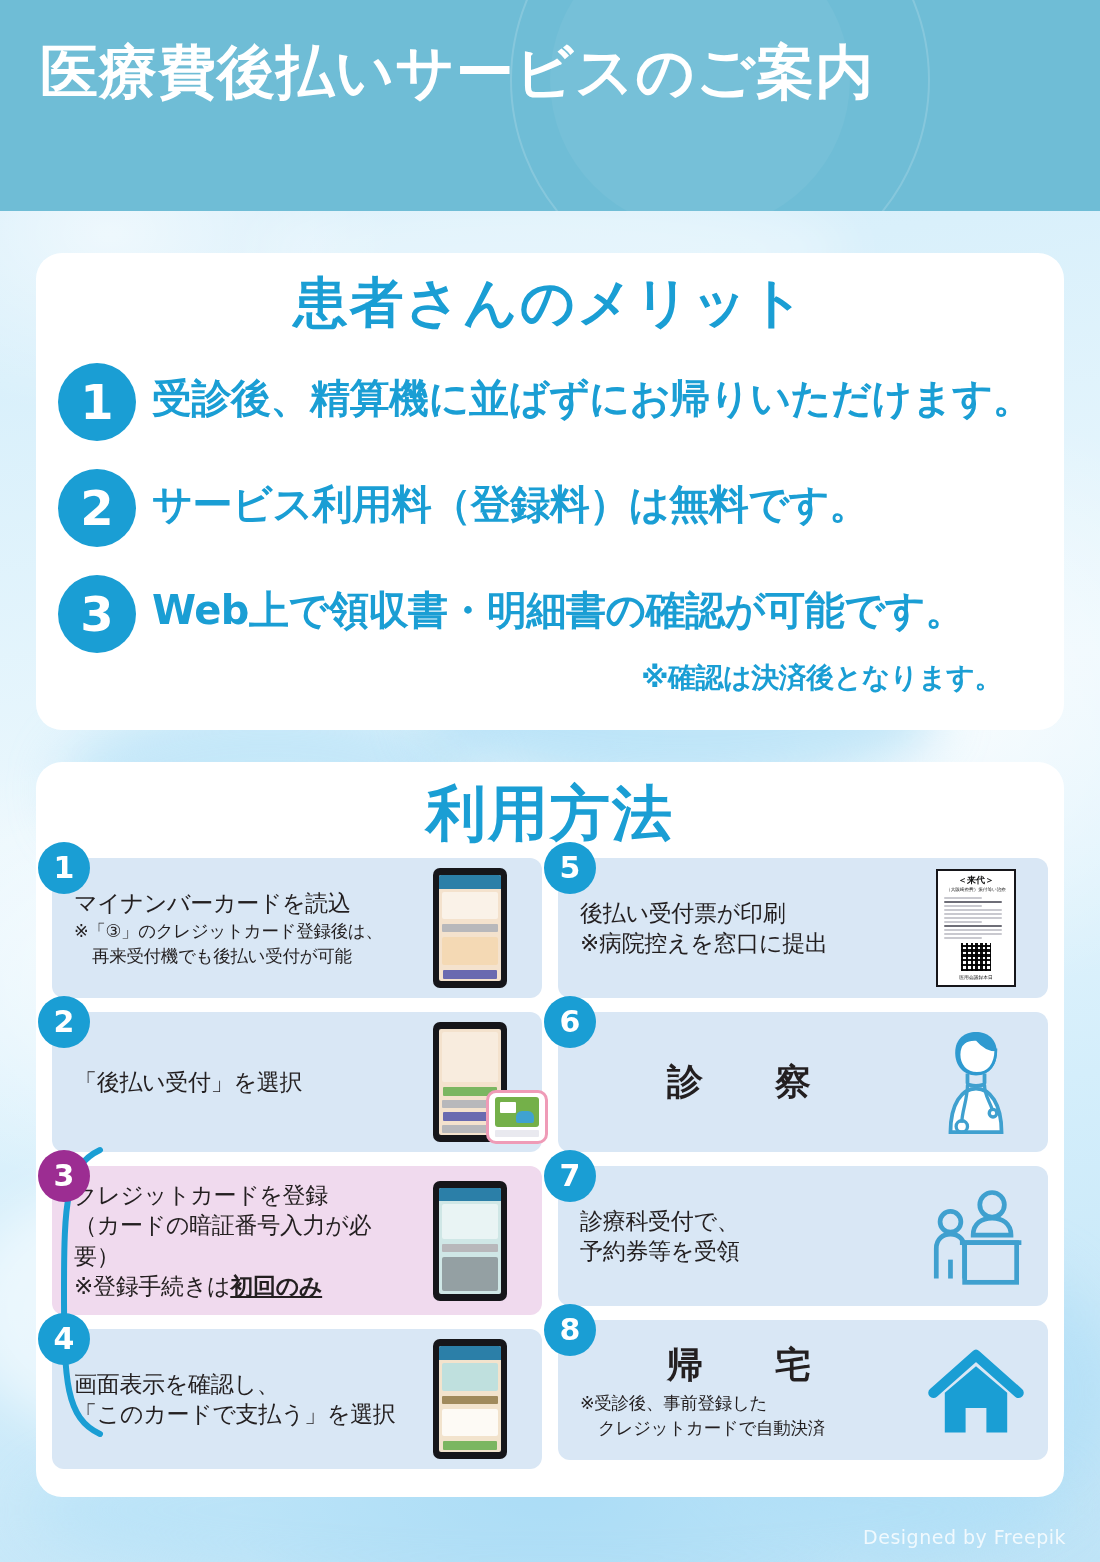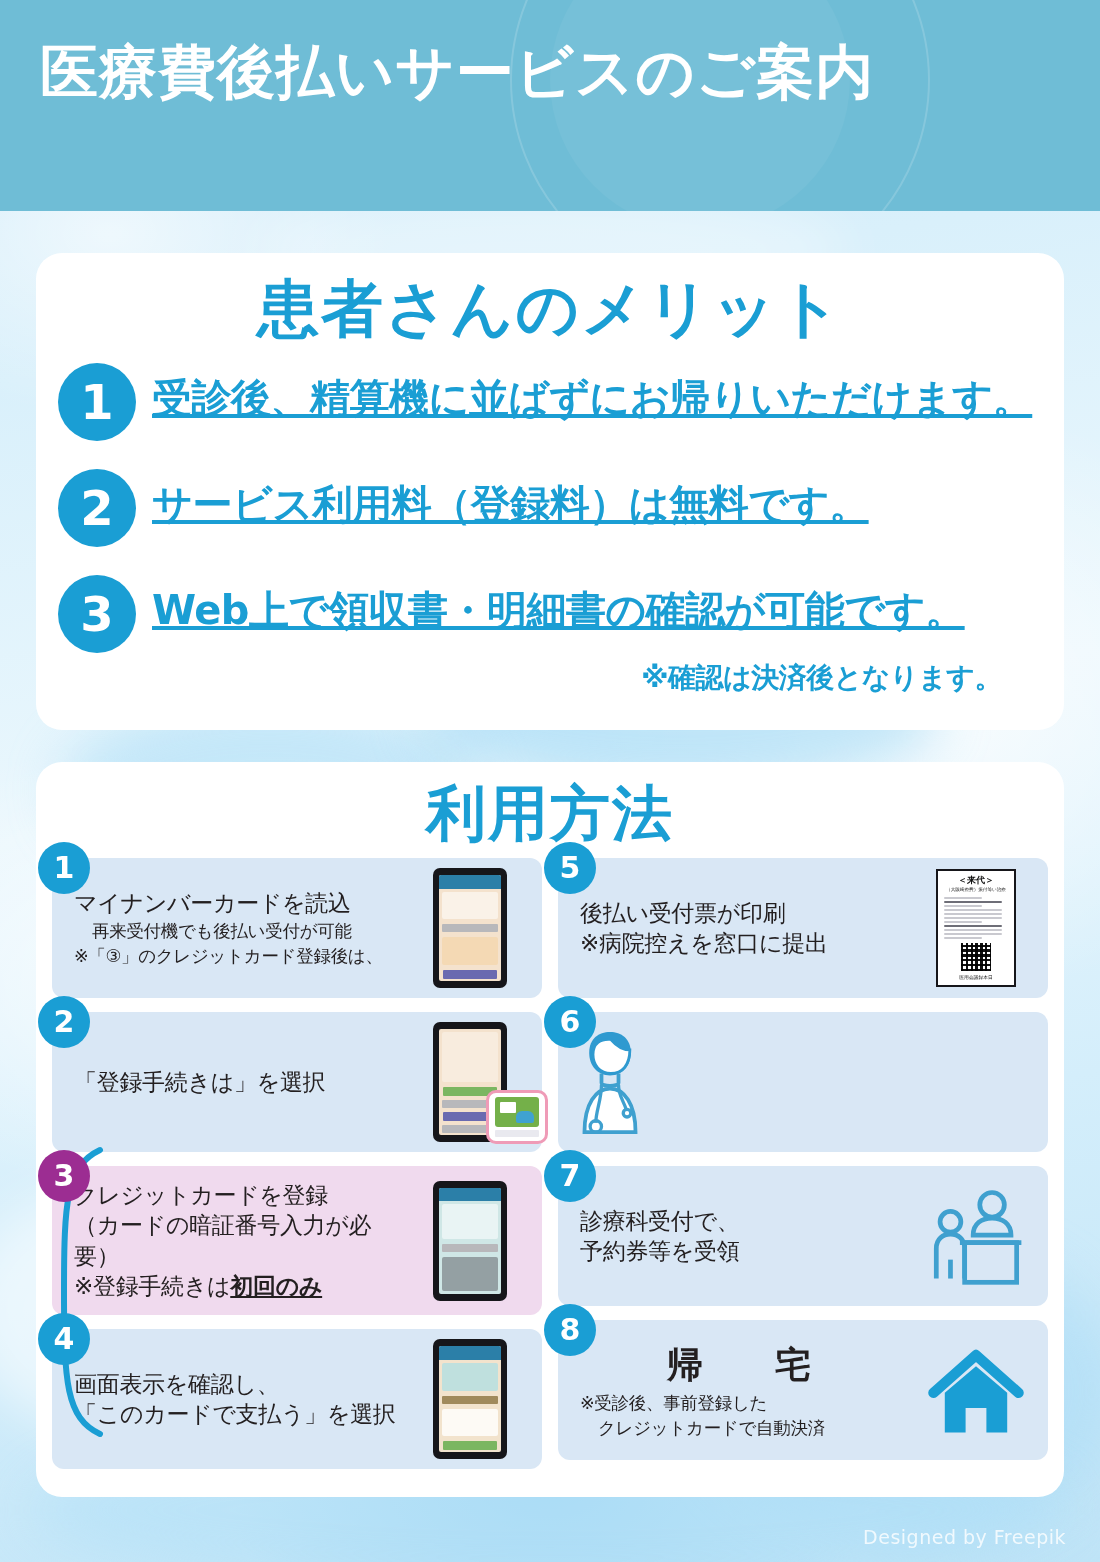--- a/index.html
+++ b/index.html
@@ -77,21 +77,21 @@
     position: absolute;
     background: #ffffff;
     border-radius: 26px;
   }
   #merit-card  { left: 36px; top: 253px;  width: 1028px; height: 477px; }
   #howto-card  { left: 36px; top: 762px;  width: 1028px; height: 735px; }
 
   .section-title {
     text-align: center;
     color: #1a9ed4;
-    font-size: 62px;
+    font-size: 54px;
     font-weight: 700;
     letter-spacing: 2px;
   }
   #merit-title { margin-top: 14px; }
   #howto-title { margin-top: 12px; font-size: 60px; }
 
   
   .merit-list { position: absolute; left: 0; top: 110px; width: 100%; }
   .merit-row {
     position: relative;
@@ -115,21 +115,20 @@
   }
   .merit-text {
     flex: 1;
     padding-left: 16px;
     padding-top: 8px;
     color: #1a9ed4;
     font-size: 40px;
     font-weight: 700;
     line-height: 1.35;
     letter-spacing: -0.5px;
-    text-decoration: underline;
   }
   .merit-note {
     text-align: right;
     padding-right: 62px;
     color: #1a9ed4;
     font-size: 28px;
     font-weight: 700;
     margin-top: 2px;
     letter-spacing: -0.5px;
   }
@@ -361,40 +360,40 @@
     <div class="section-title" id="howto-title">利用方法</div>
 
     <div class="steps">
 
       <div class="col col-left">
 
         <div class="step">
           <div class="step-badge">1</div>
           <div class="step-body">
             <div class="step-title">マイナンバーカードを読込</div>
+            <div class="step-sub">※「③」のクレジットカード登録後は、</div>
             <div class="step-sub"><span class="ind">再来受付機でも後払い受付が可能</span></div>
-            <div class="step-sub">※「③」のクレジットカード登録後は、</div>
           </div>
           <div class="step-media">
             <div class="kiosk">
                 <div class="scr kscr-a">
               <div class="k-band"></div>
               <div class="k-panel"></div>
               <div class="k-row"></div>
               <div class="k-panel k-orange"></div>
               <div class="k-btn"></div>
             </div>
               </div>
           </div>
         </div>
 
         <div class="step">
           <div class="step-badge">2</div>
           <div class="step-body">
-            <div class="step-title">「登録手続きは」を選択</div>
+            <div class="step-title">「後払い受付」を選択</div>
           </div>
           <div class="step-media" style="position:relative;">
             <div class="kiosk">
                 <div class="scr k-orange">
               <div class="k-panel" style="background:rgba(255,255,255,0.35)"></div>
               <div class="k-btn g"></div>
               <div class="k-row"></div>
               <div class="k-btn"></div>
               <div class="k-row"></div>
             </div>
@@ -475,20 +474,23 @@
                   <div class="s-line sh"></div>
               </div>
               <div class="qr"></div>
               <div class="s-foot">医用会議録本日</div>
             </div>
           </div>
         </div>
 
         <div class="step">
           <div class="step-badge">6</div>
+          <div class="step-body">
+            <div class="center-big">診　察</div>
+          </div>
           <div class="step-media">
             <svg class="icon-svg" viewBox="0 0 110 118" fill="none" stroke="#3fa0cf" stroke-width="4">
               <path d="M33 28 C33 13 43 6 55 6 C67 6 77 13 77 28 C77 42 68 52 55 52 C42 52 33 42 33 28 Z" fill="#2f9ad0" stroke="none"></path>
               <path d="M37 30 C37 18 45 13 56 14 C62 21 70 25 76 25 C76 41 68 50 56 50 C44 50 37 41 37 30 Z" fill="#ffffff" stroke="#2f9ad0" stroke-width="3"></path>
               <path d="M46 50 L46 60 C46 64 64 64 64 60 L64 50" stroke="#3fa0cf" stroke-width="4"></path>
               <path d="M28 112 C28 82 40 66 55 66 C70 66 82 82 82 112 Z" fill="#ffffff" stroke="#3fa0cf" stroke-width="4"></path>
               <path d="M46 62 C46 78 40 90 40 102" stroke="#3fa0cf" stroke-width="3.5"></path>
               <path d="M64 62 C64 74 70 80 72 88" stroke="#3fa0cf" stroke-width="3.5"></path>
               <circle cx="40" cy="106" r="6" fill="none" stroke="#3fa0cf" stroke-width="3.5"></circle>
               <circle cx="73" cy="92" r="4" fill="none" stroke="#3fa0cf" stroke-width="3.5"></circle>

